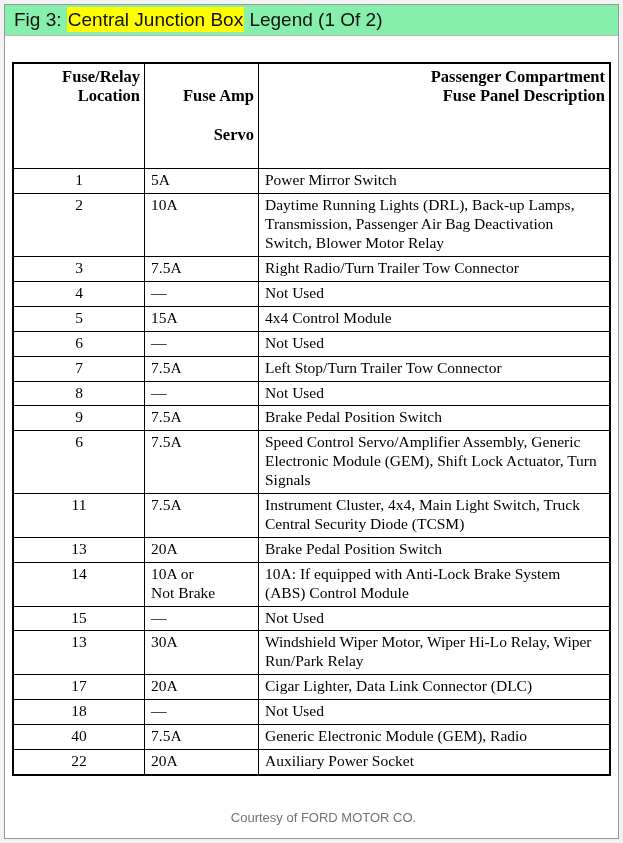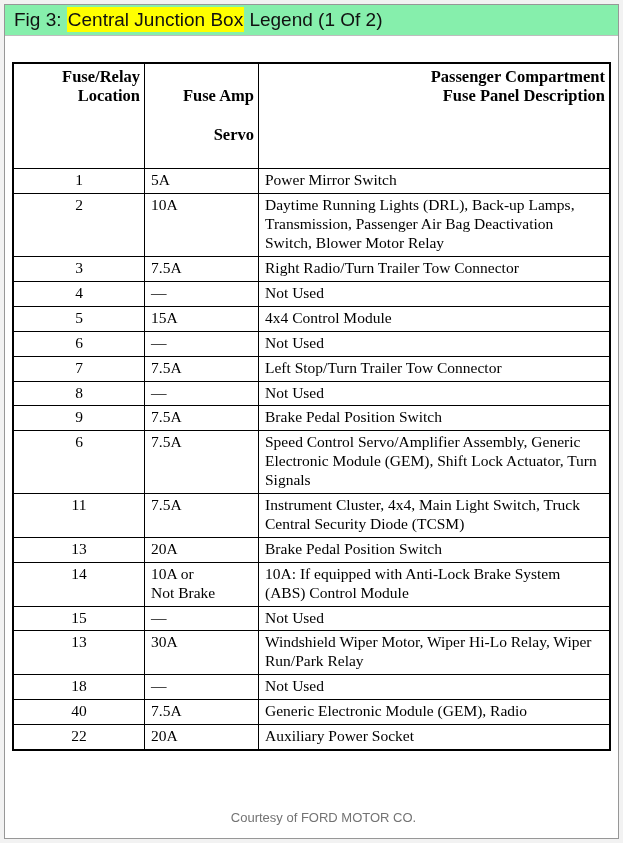--- a/index.html
+++ b/index.html
@@ -168,20 +168,25 @@
           <td class="col-location">15</td>
           <td class="col-rating">—</td>
           <td class="col-desc">Not Used</td>
         </tr>
         <tr>
           <td class="col-location">13</td>
           <td class="col-rating">30A</td>
           <td class="col-desc">Windshield Wiper Motor, Wiper Hi-Lo Relay, Wiper Run/Park Relay</td>
         </tr>
         <tr>
+          <td class="col-location">17</td>
+          <td class="col-rating">20A</td>
+          <td class="col-desc">Cigar Lighter, Data Link Connector (DLC)</td>
+        </tr>
+        <tr>
           <td class="col-location">18</td>
           <td class="col-rating">—</td>
           <td class="col-desc">Not Used</td>
         </tr>
         <tr>
           <td class="col-location">40</td>
           <td class="col-rating">7.5A</td>
           <td class="col-desc">Generic Electronic Module (GEM), Radio</td>
         </tr>
         <tr>

